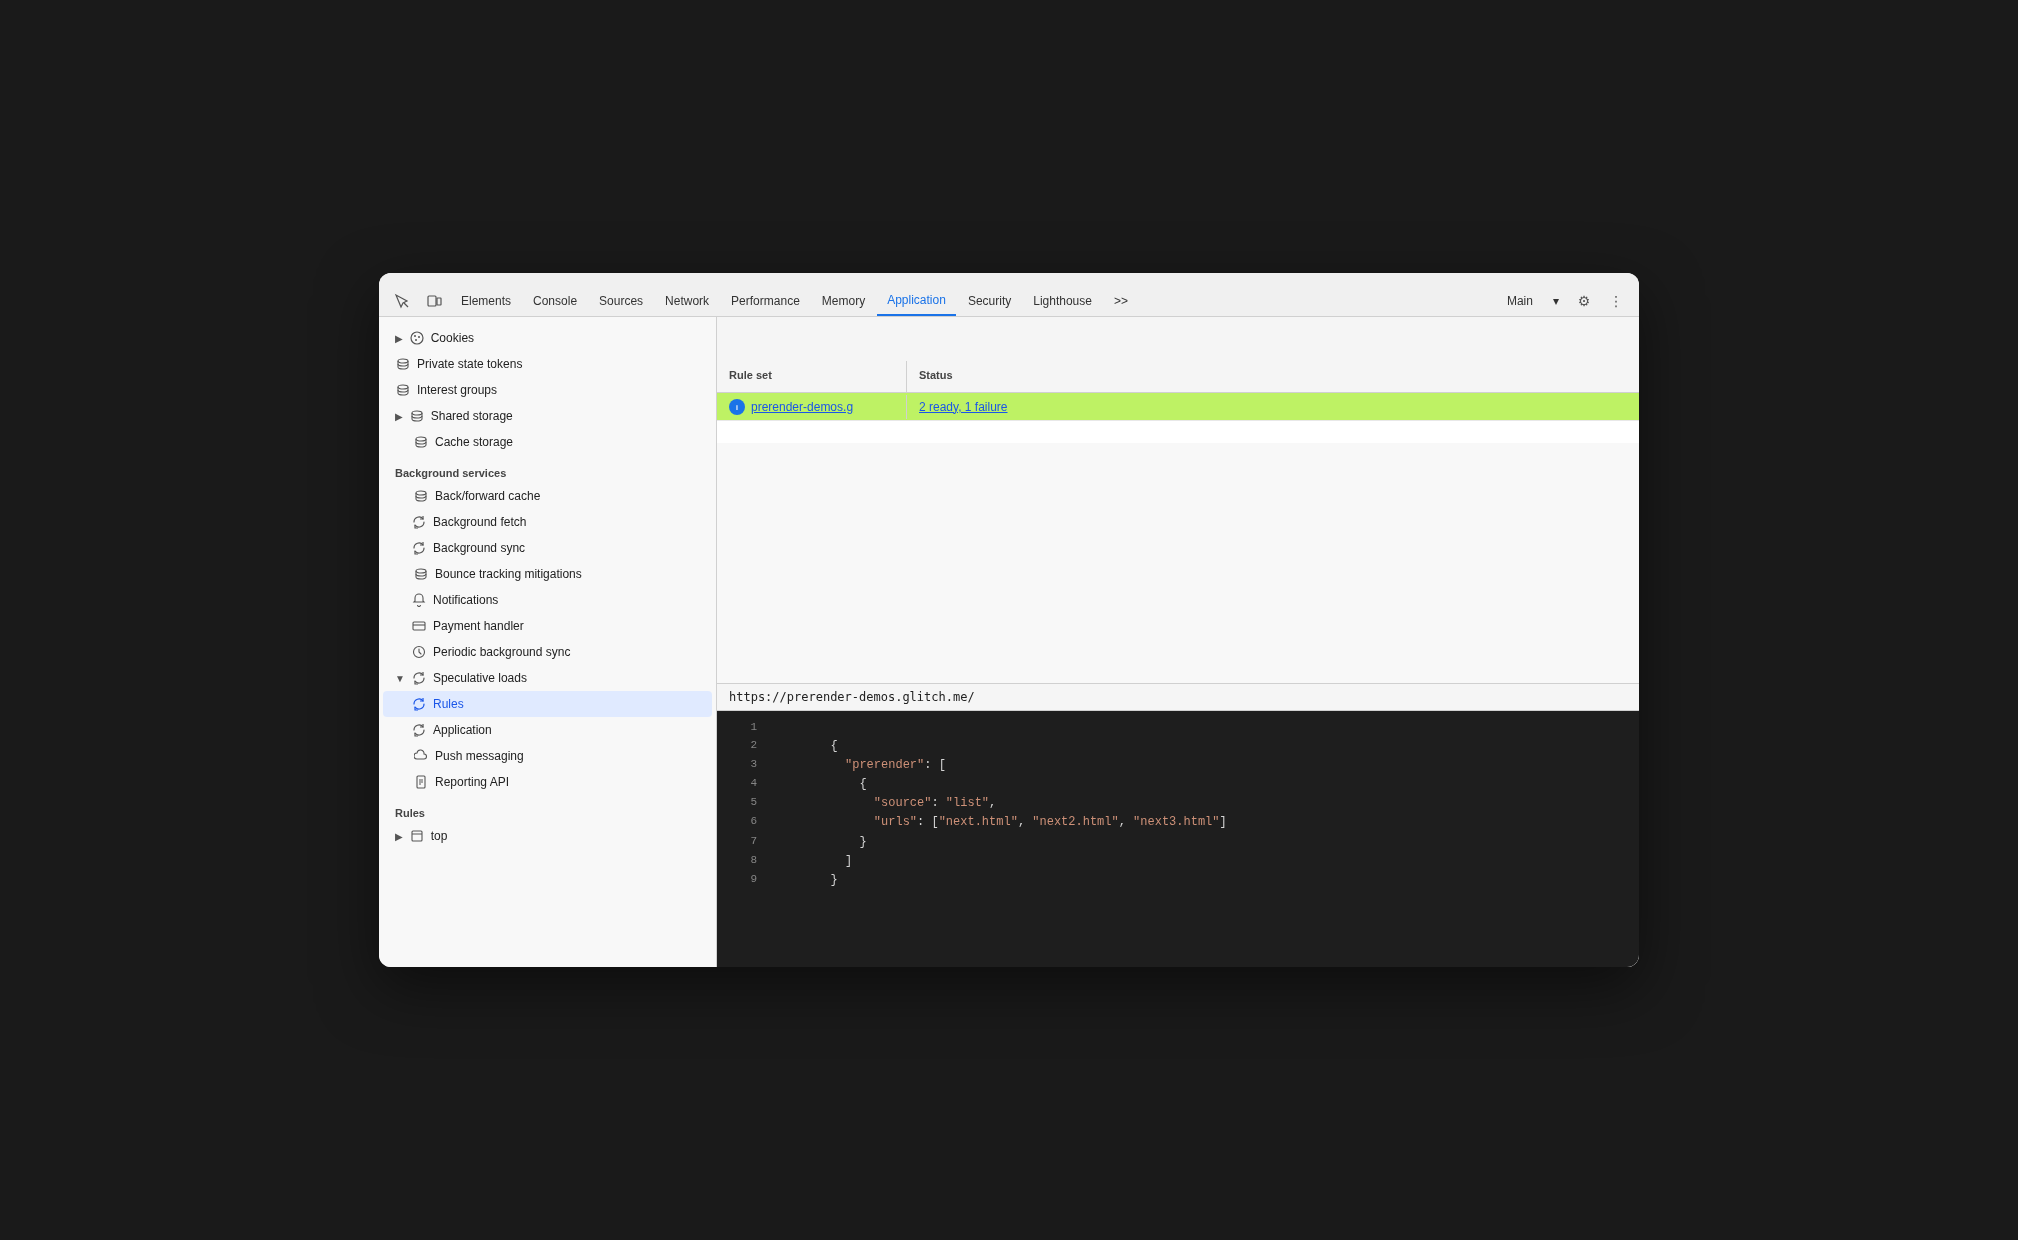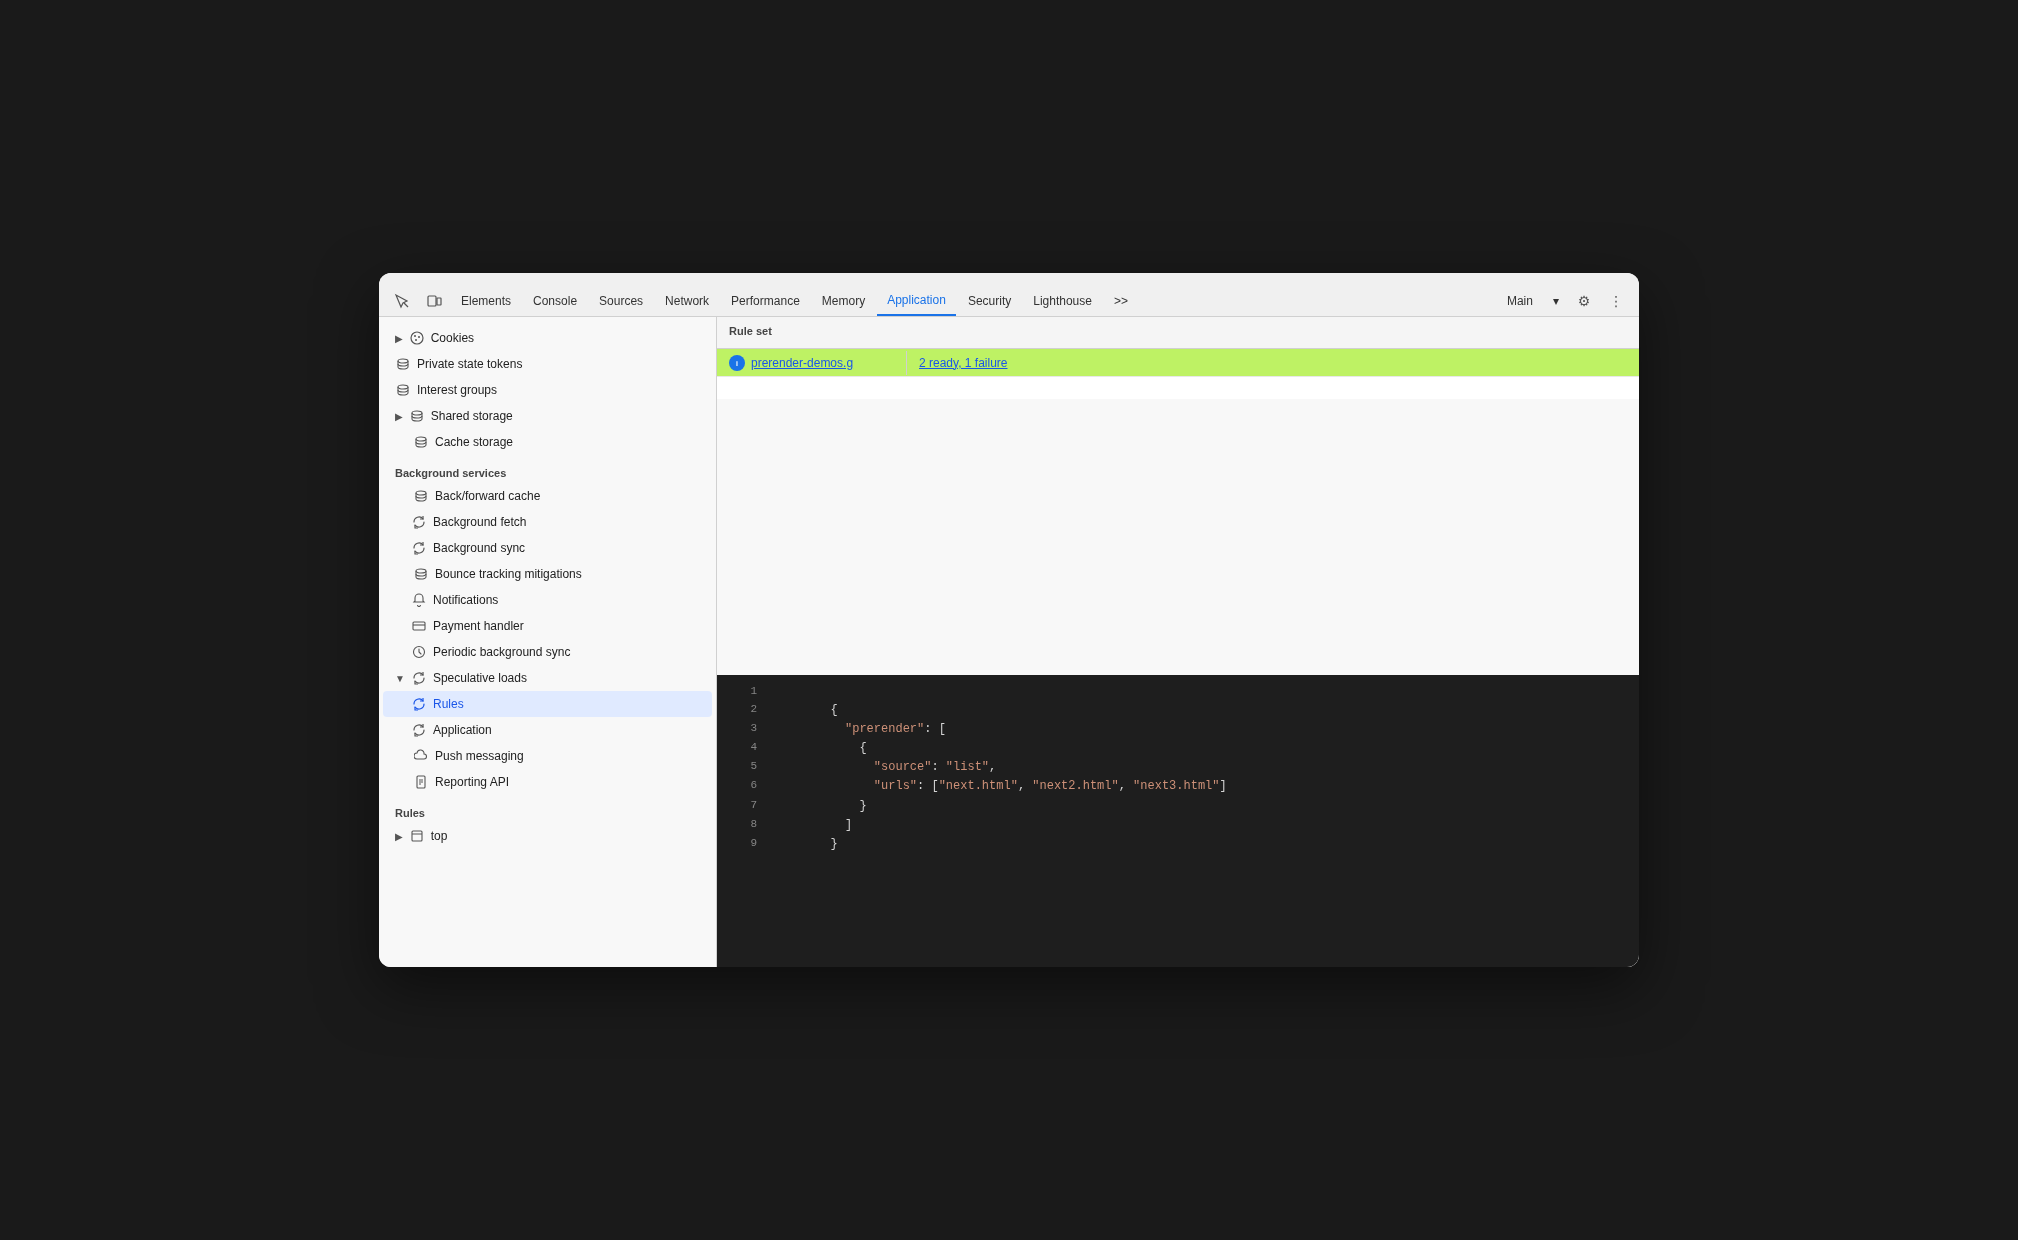--- a/index.html
+++ b/index.html
@@ -134,20 +134,21 @@
       flex-shrink: 0;
       color: #555;
     }
     .sidebar-item.active .sidebar-icon { color: #1a56e8; }
     .content {
       flex: 1;
       display: flex;
       flex-direction: column;
       background: #fff;
       overflow: hidden;
+      margin-top: 44px;
     }
     .table-header {
       display: flex;
       background: #f5f5f5;
       border-bottom: 1px solid #d0d0d0;
       padding: 0;
       min-height: 32px;
     }
     .table-header-cell {
       font-size: 11px;
@@ -542,20 +543,21 @@
         </span>
         <span>top</span>
       </div>
 
     </div>
 
     <div class="content">
 
       <div class="table-header">
         <div class="table-header-cell">Rule set</div>
+        <div class="table-header-cell">Status</div>
       </div>
 
       <div class="table-body">
         <div class="table-row">
           <div class="table-cell">
             <div class="rule-set-icon">
               <svg width="10" height="10" viewBox="0 0 10 10">
                 <circle cx="5" cy="5" r="4.5" fill="#1a73e8"></circle>
                 <text x="5" y="8" text-anchor="middle" fill="white" font-size="7" font-weight="bold">i</text>
               </svg>
@@ -563,20 +565,21 @@
             <span class="rule-set-link">prerender-demos.g</span>
           </div>
           <div class="table-cell">
             <span class="status-link">2 ready, 1 failure</span>
           </div>
         </div>
       </div>
 
       <div class="empty-area"></div>
 
+      <div class="url-bar">https://prerender-demos.glitch.me/</div>
 
       <div class="code-area">
 
         <div class="code-line">
           <span class="line-number">1</span>
           <span class="code-text"></span>
         </div>
 
         <div class="code-line">
           <span class="line-number">2</span>

